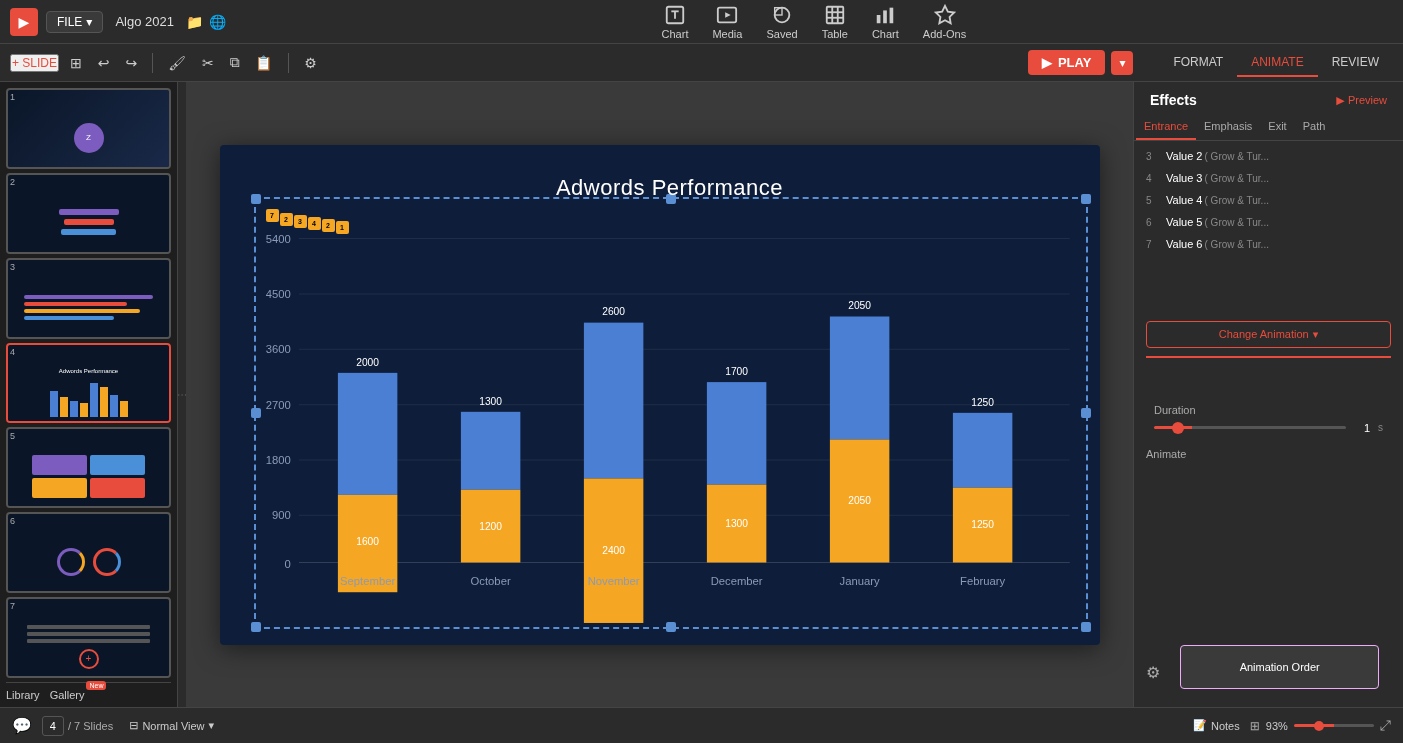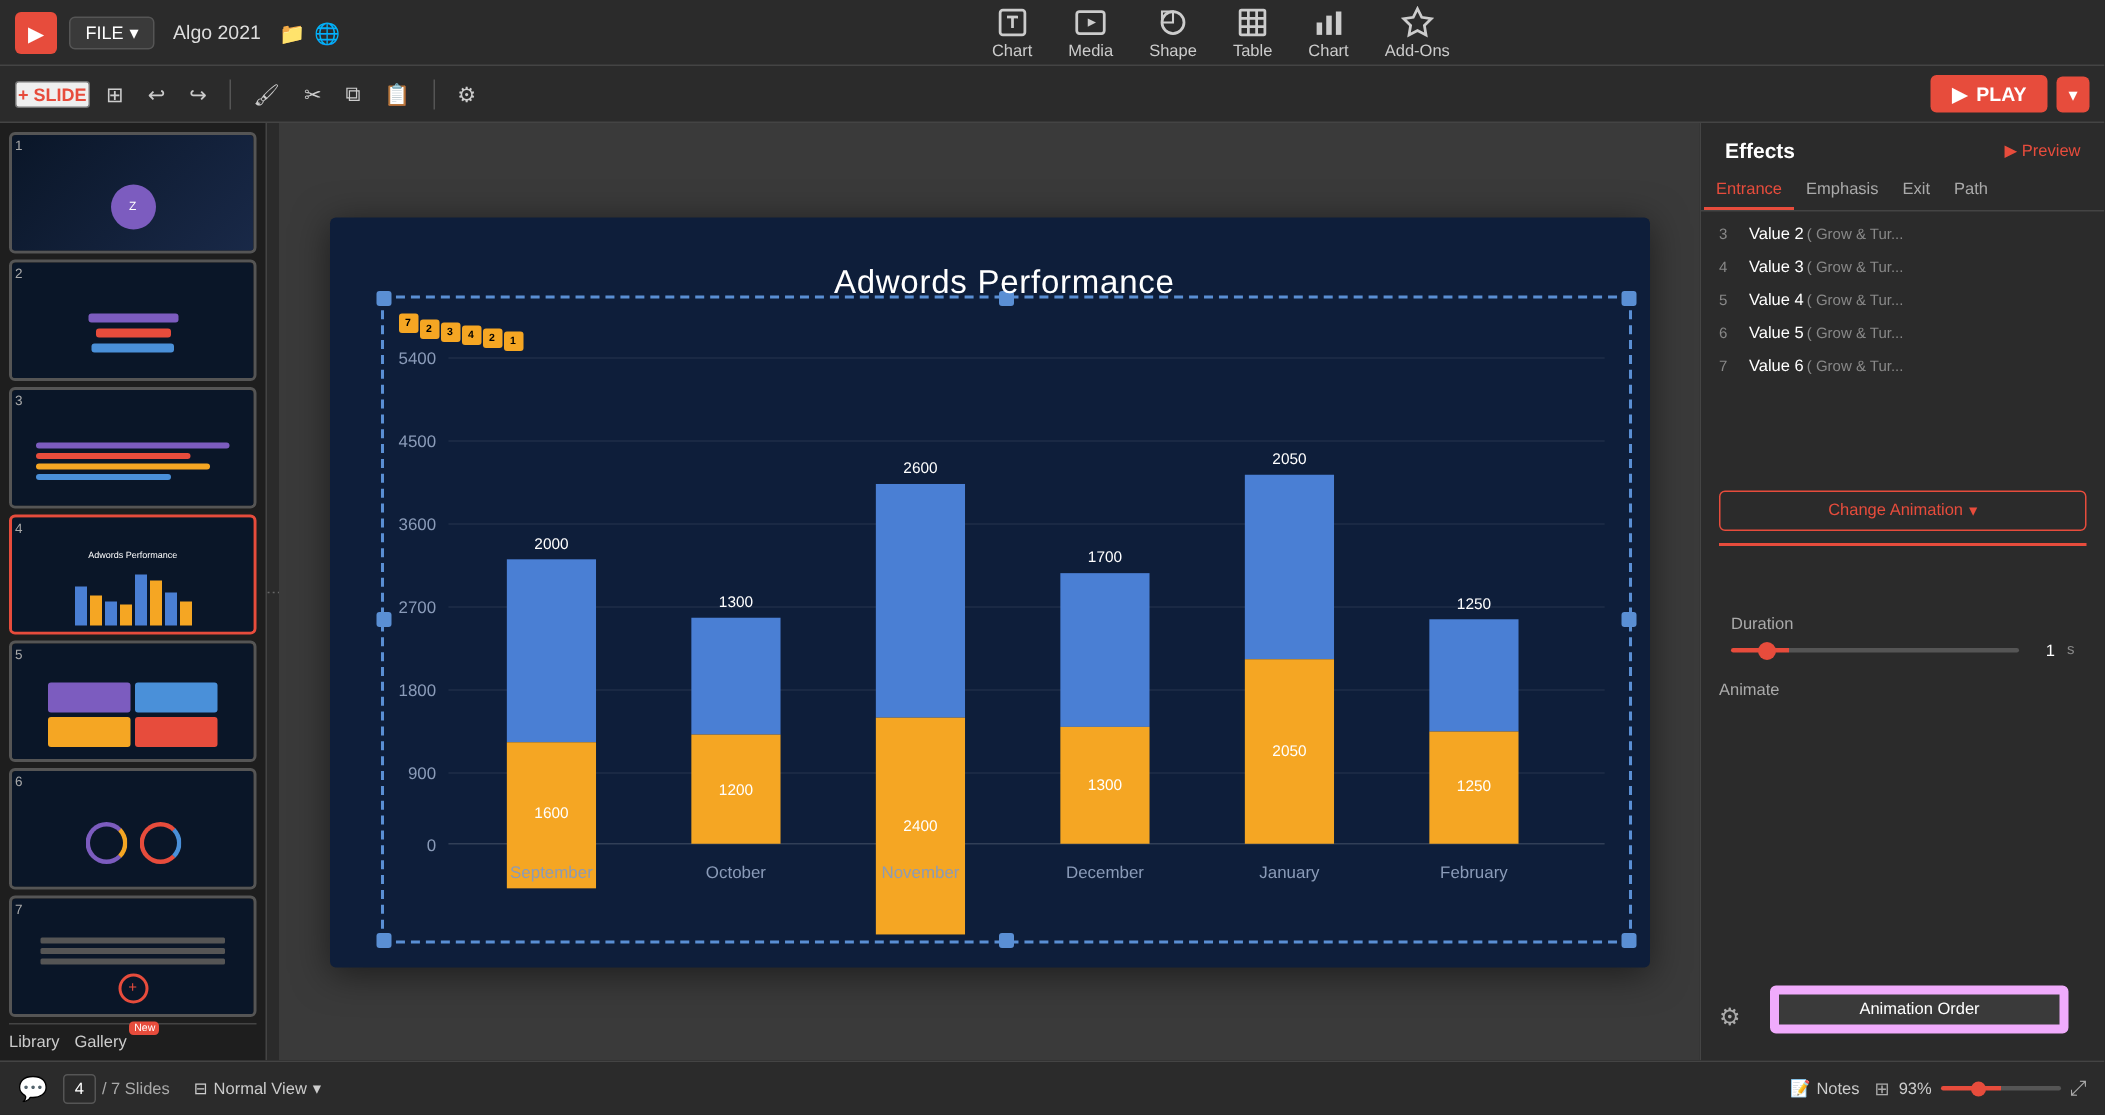--- a/index.html
+++ b/index.html
@@ -16,21 +16,21 @@
     .top-bar-center { flex: 1; display: flex; justify-content: center; align-items: center; gap: 24px; }
     .toolbar-item { display: flex; flex-direction: column; align-items: center; gap: 2px; cursor: pointer; color: #ccc; font-size: 11px; }
     .toolbar-item svg { width: 22px; height: 22px; }
     .top-bar-right { display: flex; align-items: center; gap: 10px; }
     .save-text { font-size: 11px; color: #888; }
     .share-btn { background: transparent; border: 1px solid #555; color: #fff; padding: 4px 12px; border-radius: 4px; font-size: 12px; cursor: pointer; display: flex; align-items: center; gap: 4px; }
     .avatar { width: 28px; height: 28px; border-radius: 50%; background: #e67e22; display: flex; align-items: center; justify-content: center; font-size: 11px; font-weight: bold; }
 
     
     .second-bar { background: #2b2b2b; height: 38px; display: flex; align-items: center; padding: 0 10px; gap: 6px; border-bottom: 1px solid #444; flex-shrink: 0; }
-    .slide-btn { display: flex; align-items: center; gap: 4px; color: #e74c3c; font-size: 12px; font-weight: 700; cursor: pointer; }
+    .slide-btn { display: flex; align-items: center; gap: 4px; color: #e74c3c; font-size: 12px; font-weight: 400; cursor: pointer; }
     .icon-btn { background: transparent; border: none; color: #ccc; font-size: 14px; cursor: pointer; padding: 2px 5px; }
     .separator { width: 1px; height: 20px; background: #555; margin: 0 4px; }
     .play-btn { background: #e74c3c; border: none; color: #fff; padding: 5px 14px; border-radius: 4px; font-size: 13px; font-weight: bold; cursor: pointer; display: flex; align-items: center; gap: 6px; margin-left: auto; }
     .play-dropdown { background: #e74c3c; border: none; color: #fff; padding: 5px 8px; border-radius: 4px; font-size: 12px; cursor: pointer; }
     .format-tabs { display: flex; gap: 0; margin-left: 20px; }
     .format-tab { padding: 6px 14px; font-size: 12px; color: #ccc; cursor: pointer; border-bottom: 2px solid transparent; }
     .format-tab.animate-tab { color: #e74c3c; border-bottom: 2px solid #e74c3c; }
 
     
     .main-area { display: flex; flex: 1; overflow: hidden; }
@@ -134,21 +134,21 @@
           <rect x="2" y="4" width="20" height="16" rx="2"></rect>
           <polygon points="10,9 16,12 10,15" fill="#ccc" stroke="none"></polygon>
         </svg>
       <span>Media</span>
     </div>
     <div class="toolbar-item">
       <svg viewBox="0 0 24 24" fill="none" stroke="#ccc" stroke-width="2">
           <circle cx="12" cy="12" r="8"></circle>
           <rect x="4" y="4" width="8" height="8" fill="none" stroke="#ccc" stroke-width="1.5"></rect>
         </svg>
-      <span>Shape</span>
+      <span>Saved</span>
     </div>
     <div class="toolbar-item">
       <svg viewBox="0 0 24 24" fill="none" stroke="#ccc" stroke-width="2">
           <rect x="3" y="3" width="18" height="18" rx="1"></rect>
           <line x1="3" y1="9" x2="21" y2="9"></line>
           <line x1="3" y1="15" x2="21" y2="15"></line>
           <line x1="9" y1="3" x2="9" y2="21"></line>
           <line x1="15" y1="3" x2="15" y2="21"></line>
         </svg>
       <span>Table</span>
@@ -187,20 +187,31 @@
   <button class="icon-btn">⚙</button>
 
   <div style="margin-left:auto; display:flex; align-items:center; gap:6px;">
     <button class="play-btn">
       <span>▶</span>
       <span>PLAY</span>
     </button>
     <button class="play-dropdown">▾</button>
   </div>
 
+  <div class="format-tabs">
+    <div class="format-tab">
+      <span>FORMAT</span>
+    </div>
+    <div class="format-tab animate-tab">
+      <span>ANIMATE</span>
+    </div>
+    <div class="format-tab">
+      <span>REVIEW</span>
+    </div>
+  </div>
 </div>
 
 <div class="main-area">
 
   <div class="slide-panel">
 
     <div class="slide-thumb" style="border-color:#555;">
       <span class="slide-thumb-num">1</span>
       <div class="slide-thumb-content" style="background:linear-gradient(135deg,#0a1628,#1a2a4a); display:flex; align-items:center; justify-content:center; height:95px;">
         <div style="width:30px;height:30px;background:#7c5cbf;border-radius:50%;display:flex;align-items:center;justify-content:center;font-size:8px;color:#fff;">Z</div>
@@ -441,21 +452,21 @@
     </div>
 
     <div class="animate-section">
       <div class="section-label">Animate</div>
     </div>
 
     <div style="flex:1;"></div>
 
     <div style="padding:8px 12px; display:flex; align-items:center; gap:8px;">
       <span style="font-size:16px;color:#aaa;cursor:pointer;">⚙</span>
-      <button class="anim-order-btn" style="flex:1;background:#3a3a3a;border:6px solid #f0abfc;color:#fff;padding:4px;border-radius:4px;font-size:11px;cursor:pointer;">Animation Order</button>
+      <button class="anim-order-btn" style="flex:1;background:#3a3a3a;border:1px solid #f0abfc;color:#fff;padding:15px;border-radius:4px;font-size:11px;cursor:pointer;">Animation Order</button>
     </div>
   </div>
 
 </div>
 
 <div class="bottom-bar">
   <span class="chat-icon">💬</span>
   <div class="page-indicator">
     <input type="text" class="page-num" value="4" style="">
     <span class="page-total">/ 7 Slides</span>

